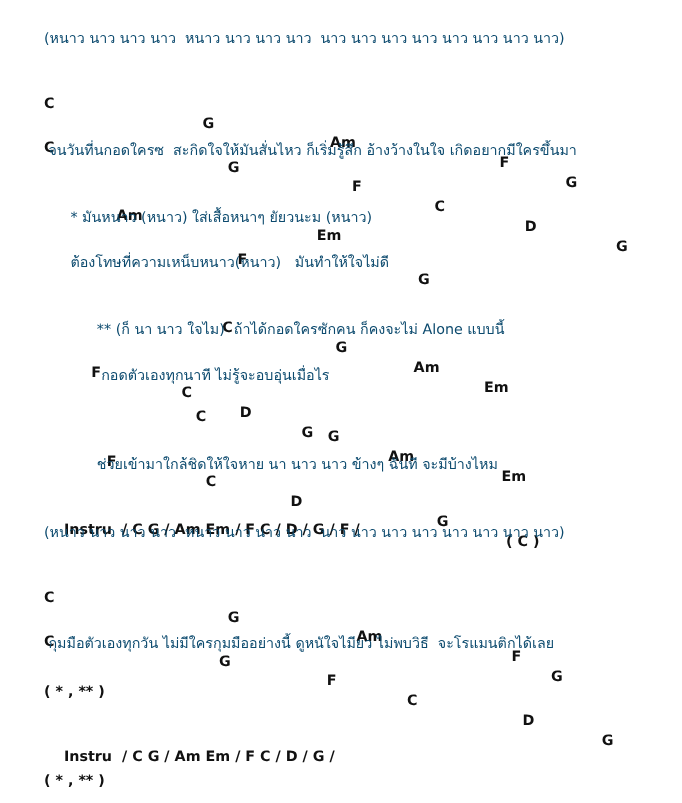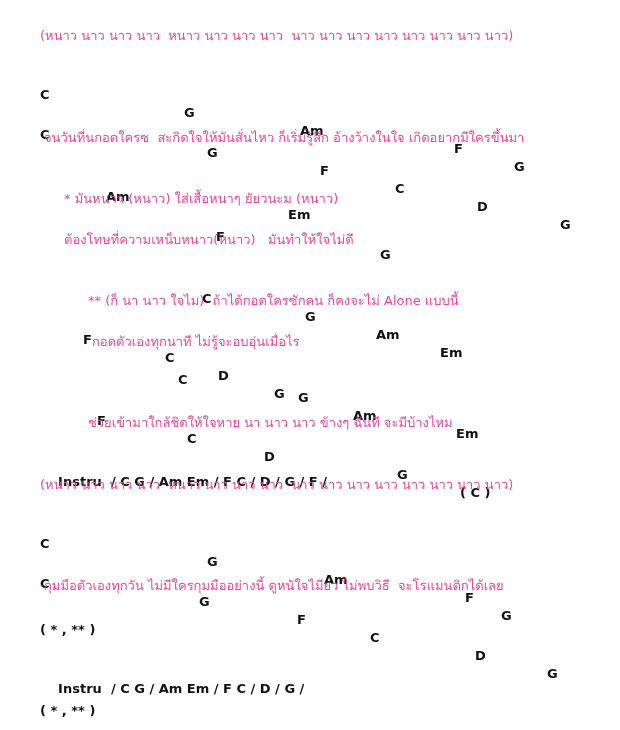--- a/index.html
+++ b/index.html
@@ -22,21 +22,21 @@
     }
     .line {
       position: absolute;
       white-space: pre;
       line-height: 18px;
       height: 18px;
     }
     .lyric {
       font-size: 13px;
       font-weight: normal;
-      color: #ec4899;
+      color: #0c4a6e;
     }
     .chord {
       position: absolute;
       font-size: 13px;
       font-weight: bold;
       color: #111111;
       white-space: pre;
       line-height: 18px;
     }
     .heading {

